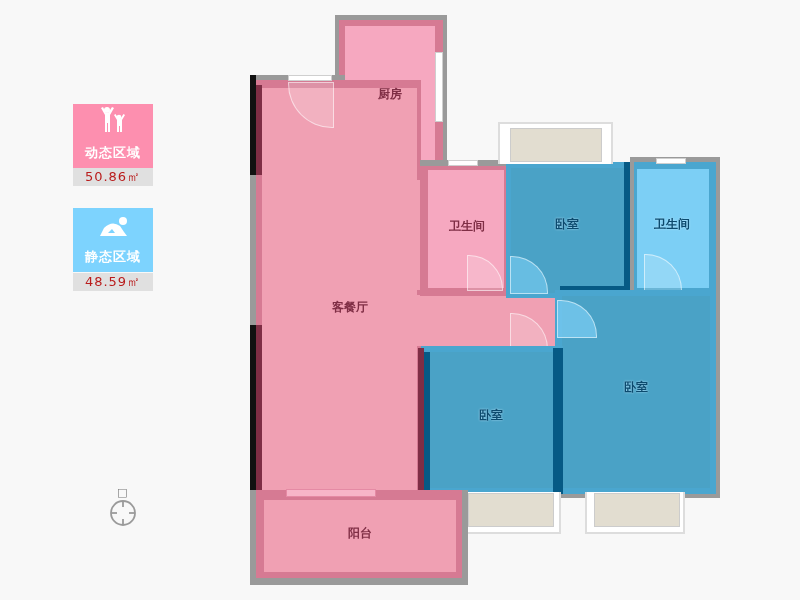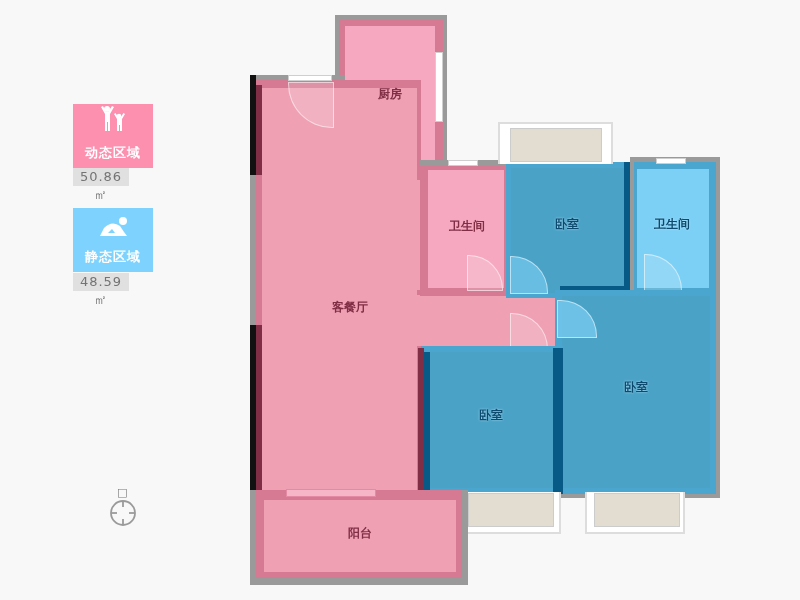--- a/index.html
+++ b/index.html
@@ -1,21 +1,21 @@
 <!DOCTYPE html>
 <html><head>
 <meta charset="utf-8">
 <style>
   html,body{margin:0;padding:0;}
   body{width:800px;height:600px;background:#f8f8f8;position:relative;overflow:hidden;font-family:"DejaVu Sans","Liberation Sans",sans-serif;}
   .abs{position:absolute;box-sizing:border-box;}
   
   .legend-card{position:absolute;width:80px;height:64px;display:flex;flex-direction:column;align-items:center;justify-content:flex-end;padding-bottom:6px;box-sizing:border-box;}
   .legend-card .lbl{color:#fff;font-size:13px;font-weight:bold;letter-spacing:1px;}
-  .legend-val{position:absolute;width:56px;height:18px;background:#e0e0e0;color:#737373;font-size:13px;text-align:center;line-height:18px;letter-spacing:1px;}
+  .legend-val{position:absolute;width:80px;height:18px;background:#e0e0e0;color:#b91c1c;font-size:13px;text-align:center;line-height:18px;letter-spacing:1px;}
   .icon-wrap{margin-bottom:6px;}
   
   .wall-grey{background:#9a9a9a;}
   .pink-wall{background:#d67a93;}
   .pink-floor{background:#f0a0b3;}
   .pink-tile{background:#f6a8c0;}
   .pink-dark{background:#7f2e45;}
   .blue-wall{background:#4aa6cf;}
   .blue-floor{background:#4aa2c6;}
   .blue-light{background:#7ccff5;}
@@ -25,21 +25,21 @@
   .pink-label{color:#7f2e45;}
   .blue-label{color:#0b4a6e;text-shadow:0 0 2px #bfe8ff;}
   .window-white{background:#fff;border:1px solid #cfcfcf;}
   .bay{background:#fff;border:2px solid #ddd;}
   .bay-inner{background:#e2ddd0;border:1px solid #ccc;}
   .door-arc{position:absolute;border:1px solid rgba(255,255,255,0.55);background:rgba(255,255,255,0.18);}
 </style>
 </head>
 <body>
 
-<div class="legend-card" style="left:73px;top:104px;background:#fd8faf;font-family:Liberation Mono, monospace;">
+<div class="legend-card" style="left:73px;top:104px;background:#fd8faf;">
   <div class="icon-wrap">
     <svg width="30" height="28" viewBox="0 0 30 28">
       <circle cx="9" cy="4" r="3" fill="#fff"></circle>
       <path d="M3 2 L7 9 L7 26 L9 26 L9 17 L10 17 L10 26 L12 26 L12 9 L16 2 L14 1 L10 7 L8 7 L5 1 Z" fill="#fff"></path>
       <circle cx="21" cy="11" r="2.3" fill="#fff"></circle>
       <path d="M16 9 L19 14 L19 26 L21 26 L21 20 L22 20 L22 26 L24 26 L24 14 L27 9 L25.5 8 L22.5 12.5 L20.5 12.5 L17.5 8 Z" fill="#fff"></path>
     </svg>
   </div>
   <div class="lbl">动态区域</div>
 </div>

